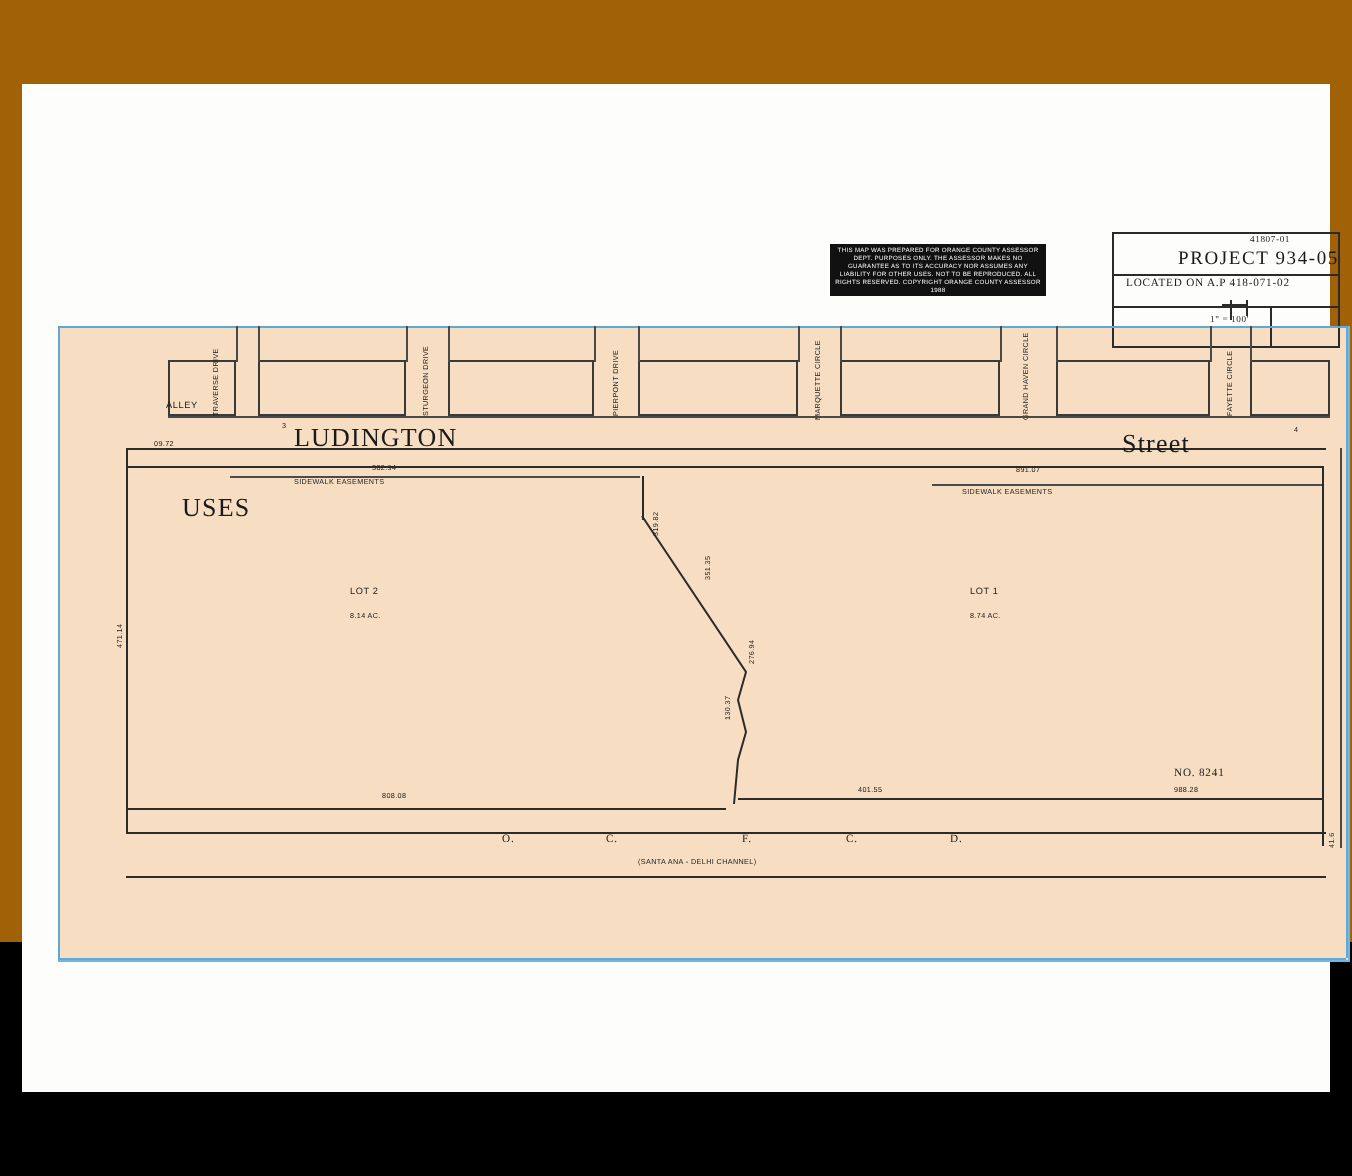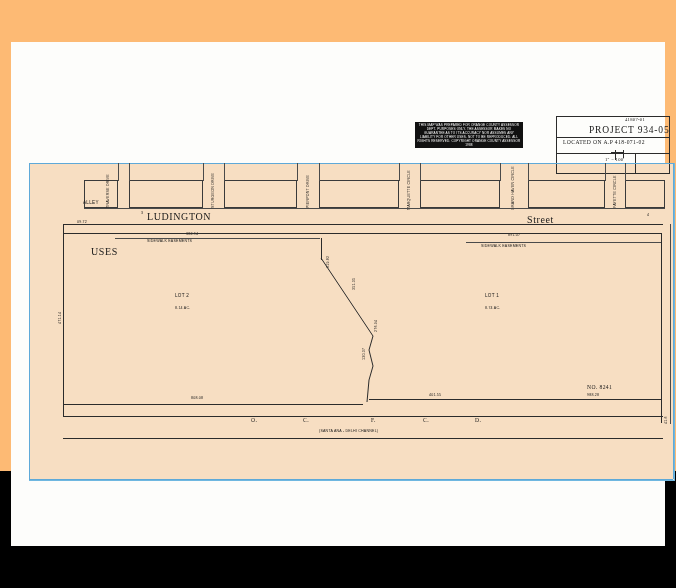--- a/index.html
+++ b/index.html
@@ -13,21 +13,21 @@
     position: relative;
     overflow: hidden;
     font-family: "Liberation Sans", sans-serif;
   }
   #sheet {
     position: absolute;
     left: 0;
     top: 0;
     width: 676px;
     height: 471px;
-    background: #fdba74;
+    background: #a16207;
   }
   
   .paper {
     position: absolute;
     left: 11px;
     top: 42px;
     width: 654px;
     height: 504px;
     background: #fdfdfb;
   }
@@ -58,21 +58,21 @@
   .t {
     position: absolute;
     color: #1a1a1a;
     font-family: "Liberation Sans", sans-serif;
     white-space: nowrap;
     line-height: 1;
   }
   .xxs { font-size: 3.6px; letter-spacing: .2px; }
   .xs  { font-size: 4.6px; letter-spacing: .3px; }
   .sm  { font-size: 5.6px; letter-spacing: .4px; }
-  .md  { font-size: 10px;   letter-spacing: .6px; }
+  .md  { font-size: 13px;   letter-spacing: .6px; }
   .lg  { font-size: 9.5px; letter-spacing: .8px; }
   .vert {
     transform-origin: left top;
     transform: rotate(-90deg);
   }
   .serif { font-family: "Liberation Serif", serif; }
 
   
   .titleblock {
     position: absolute;
@@ -171,21 +171,21 @@
     <div class="t xxs vert" style="left:296px; top:166px;">PIERPONT DRIVE</div>
     <div class="t xxs vert" style="left:397px; top:168px;">MARQUETTE CIRCLE</div>
     <div class="t xxs vert" style="left:501px; top:168px;">GRAND HAVEN CIRCLE</div>
     <div class="t xxs vert" style="left:603px; top:166px;">FAYETTE CIRCLE</div>
 
     <div class="t xs" style="left:72px; top:159px;">ALLEY</div>
 
     <div class="ln hline" style="left:52px; top:182px; width:600px;"></div>
     <div class="ln hline thin" style="left:73px; top:166px; width:581px;"></div>
     <div class="t md serif" style="left:136px; top:170px;">LUDINGTON</div>
-    <div class="t md serif" style="left:516px; top:173px;">Street</div>
+    <div class="t md serif" style="left:550px; top:173px;">Street</div>
     <div class="t xxs" style="left:130px; top:170px;">3</div>
     <div class="t xxs" style="left:636px; top:172px;">4</div>
 
     <div class="ln vline" style="left:52px; top:182px; height:192px;"></div>
     <div class="t xxs vert" style="left:48px; top:282px;">471.14</div>
     <div class="t xxs" style="left:66px; top:179px;">09.72</div>
 
     <div class="ln hline thin" style="left:104px; top:196px; width:205px;"></div>
     <div class="t xxs" style="left:175px; top:191px;">382.94</div>
     <div class="t xxs" style="left:136px; top:198px;">SIDEWALK EASEMENTS</div>

